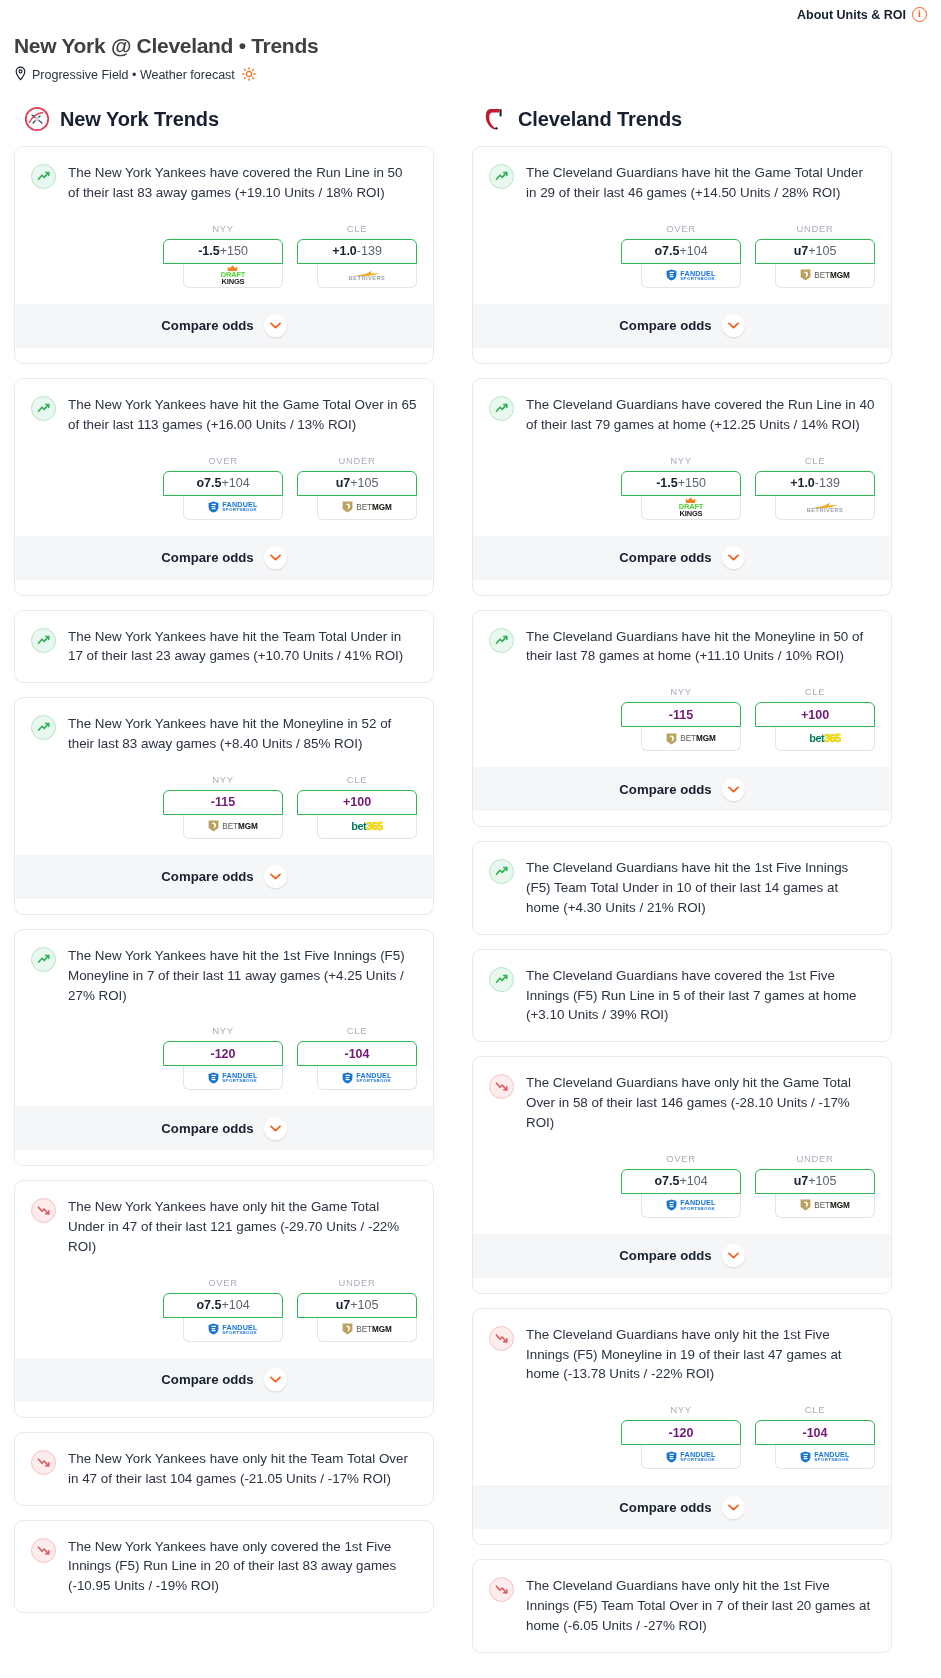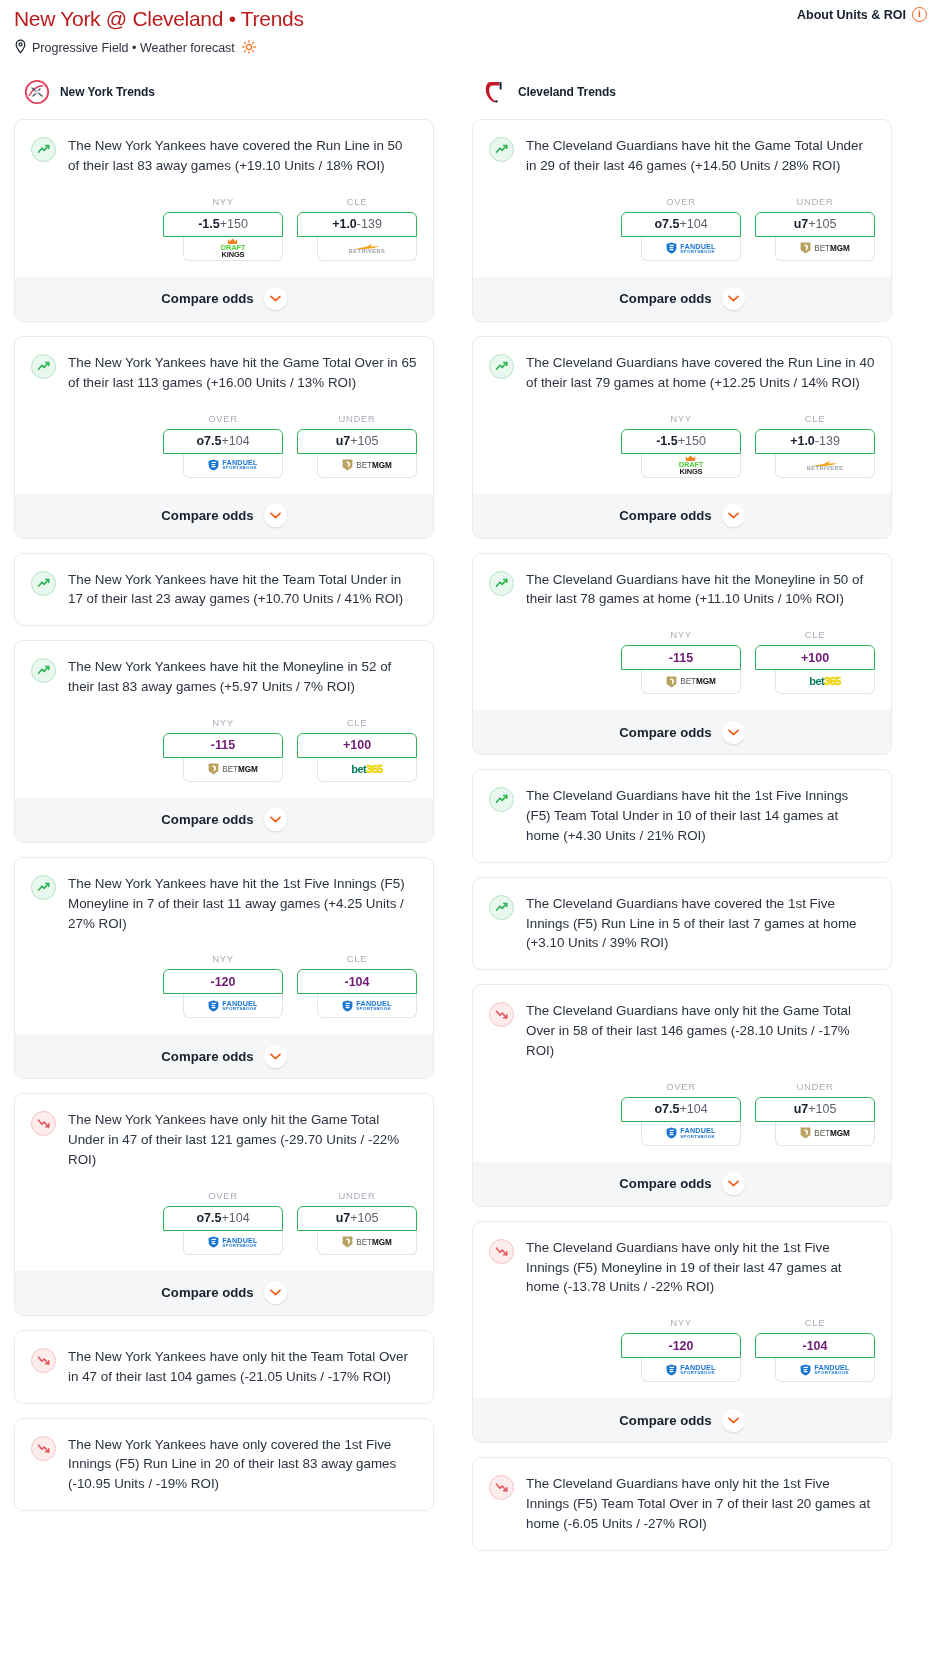--- a/index.html
+++ b/index.html
@@ -9,24 +9,25 @@
     font-family: "Liberation Sans", sans-serif;
     color: #1c2230;
     -webkit-font-smoothing: antialiased;
   }
   body { padding: 0 0 20px 0; position: relative; }
 
   
   .page-header { padding: 6px 14px 0 14px; position: relative; }
   .title {
     font-size: 21px;
-    font-weight: normal;
+    font-weight: bold;
     letter-spacing: -0.3px;
-    color: #b91c1c;
+    color: #404040;
     line-height: 1.25;
+    margin-top: 27px;
   }
   .subline {
     display: flex;
     align-items: center;
     gap: 5px;
     margin-top: 7px;
     font-size: 12.5px;
     color: #2b3340;
   }
   .pin-icon { flex: 0 0 auto; display: block; }
@@ -68,34 +69,34 @@
   .column { width: 420px; flex: 0 0 420px; }
 
   .col-header {
     display: flex;
     align-items: center;
     gap: 10px;
     margin-bottom: 14px;
     padding-left: 10px;
   }
   .col-header-title {
-    font-size: 12px;
+    font-size: 20px;
     font-weight: bold;
     color: #16202e;
     letter-spacing: -0.1px;
   }
   .team-logo { width: 26px; height: 26px; flex: 0 0 26px; }
 
   
   .card {
     border: 1px solid #e8eaee;
     border-radius: 9px;
     background: #fff;
     margin-bottom: 14px;
-    padding: 16px 16px 0 16px;
+    padding: 16px 16px 15px 16px;
     overflow: hidden;
   }
   .card.no-odds { padding-bottom: 16px; }
 
   .card-top { display: flex; gap: 12px; align-items: flex-start; }
 
   .trend-badge {
     width: 25px; height: 25px;
     flex: 0 0 25px;
     border-radius: 50%;
@@ -357,21 +358,21 @@
         </div>
       </div>
       <div class="card">
         <div class="card-top">
           <span class="trend-badge up">
             <svg width="19" height="17" viewBox="0 0 19 17">
               <path d="M4.5 11.2 L8 7.2 L10.2 9.4 L14.5 4.6" fill="none" stroke="#2eb355" stroke-width="1.6" stroke-linecap="round" stroke-linejoin="round"></path>
               <path d="M11.6 4.6 H14.8 V7.6" fill="none" stroke="#2eb355" stroke-width="1.5" stroke-linecap="round" stroke-linejoin="round"></path>
             </svg>
           </span>
-          <span class="trend-text">The New York Yankees have hit the Moneyline in 52 of their last 83 away games (+5.97 Units / 7% ROI)</span>
+          <span class="trend-text">The New York Yankees have hit the Moneyline in 52 of their last 83 away games (+8.40 Units / 85% ROI)</span>
         </div>
         <div class="odds-wrap">
           <div class="odds-col">
             <div class="odds-label">NYY</div>
             <div class="odds-box">
               <span class="odds-price solo">-115</span>
             </div>
             <div class="book-box">
               <span class="logo-mgm">
                 <svg width="11" height="12" viewBox="0 0 11 12">

